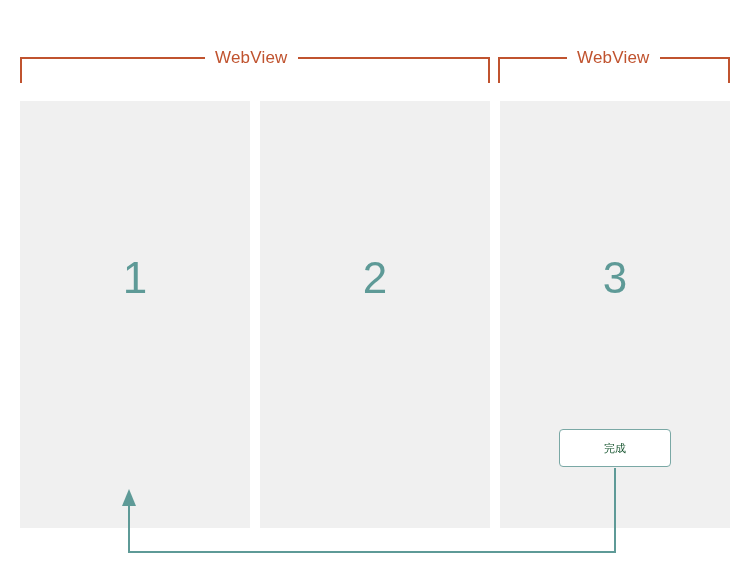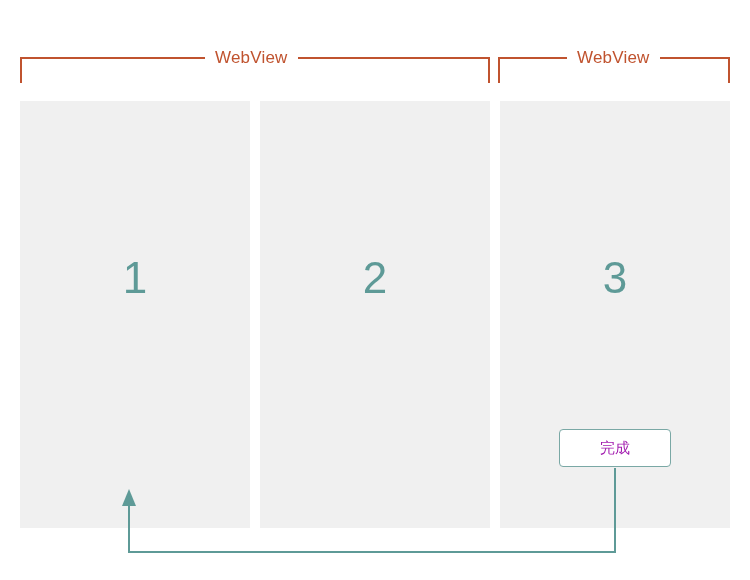--- a/index.html
+++ b/index.html
@@ -75,22 +75,22 @@
   .done-button {
     position: absolute;
     left: 559px;
     top: 429px;
     width: 112px;
     height: 38px;
     box-sizing: border-box;
     background: #ffffff;
     border: 1px solid #7aa8a5;
     border-radius: 4px;
-    color: #a21caf;
-    font-size: 15px;
+    color: #14532d;
+    font-size: 11px;
     line-height: 36px;
     text-align: center;
     padding: 0;
     font-family: "Liberation Sans", "DejaVu Sans", sans-serif;
     cursor: pointer;
   }
 
   
   #flow-connector {
     position: absolute;

